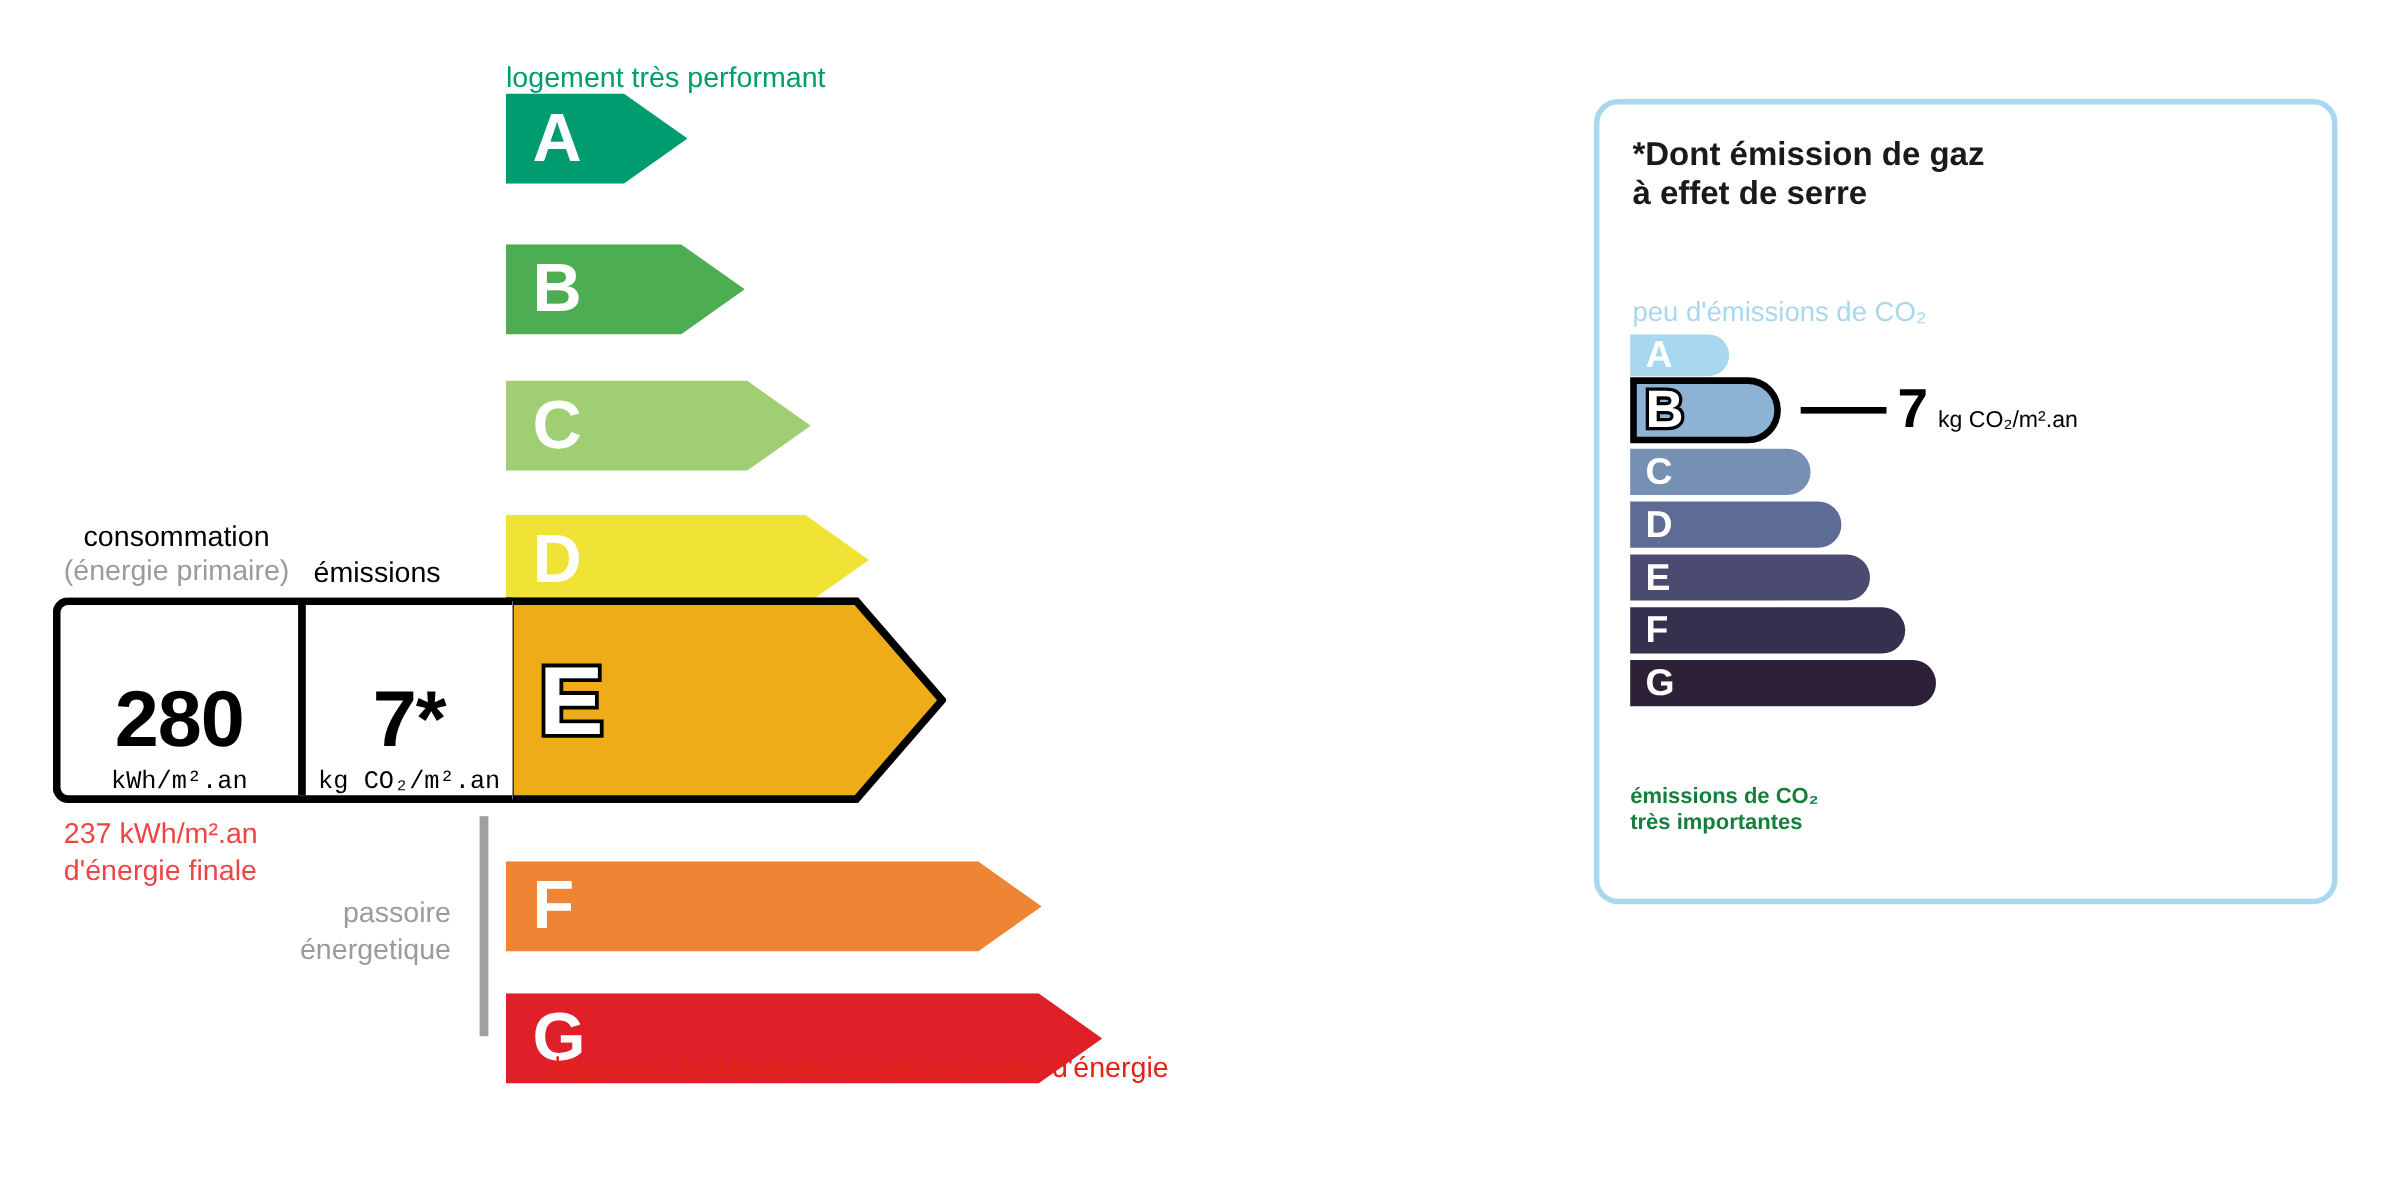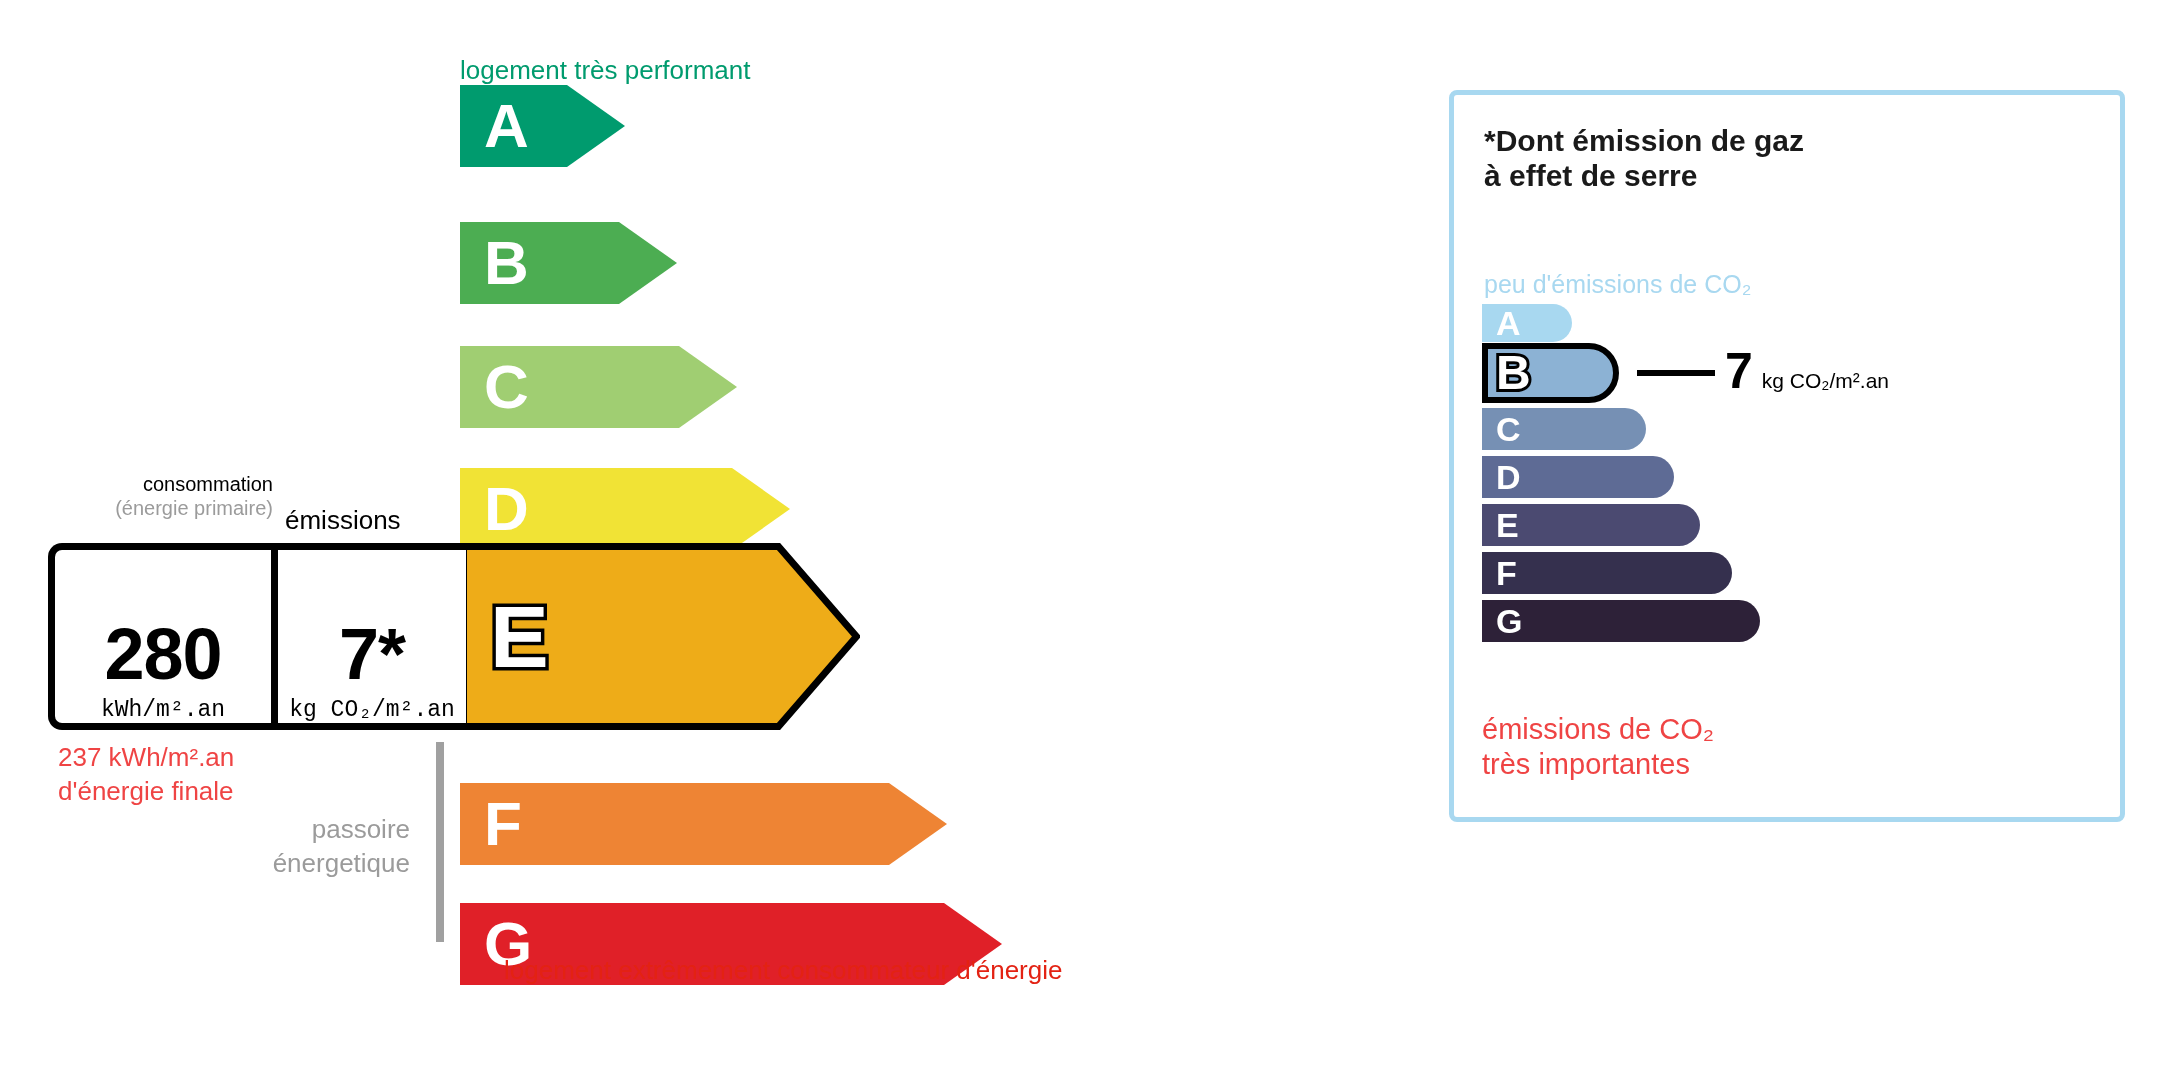--- a/index.html
+++ b/index.html
@@ -104,22 +104,22 @@
     white-space: nowrap;
     font-family: Liberation Mono, monospace;
   }
 
   
   #label-consumption {
     position: absolute;
     left: 48px;
     top: 472px;
     width: 225px;
-    text-align: right;
-    font-size: 20px;
+    text-align: center;
+    font-size: 26px;
     color: #000000;
     line-height: 1.2;
   }
   #label-consumption .sub { color: #9b9b9b; display: block; }
   #label-emissions {
     position: absolute;
     left: 285px;
     top: 505px;
     font-size: 26px;
     color: #000000;
@@ -156,21 +156,21 @@
   }
 
   
   #co2-panel {
     position: absolute;
     left: 1449px;
     top: 90px;
     width: 676px;
     height: 732px;
     border: 5px solid #a8d8f0;
-    border-radius: 8px;
+    border-radius: 22px;
     background: #ffffff;
   }
   #co2-title {
     position: absolute;
     left: 30px;
     top: 28px;
     font-size: 30px;
     font-weight: bold;
     color: #1a1a1a;
     line-height: 1.18;
@@ -181,24 +181,25 @@
     left: 30px;
     top: 175px;
     font-size: 25px;
     color: #a8d8f0;
     white-space: nowrap;
   }
   #co2-bottom-caption {
     position: absolute;
     left: 28px;
     top: 617px;
-    font-size: 29px;
-    color: #ef4444;
+    font-size: 20px;
+    color: #15803d;
     line-height: 1.2;
     white-space: pre-line;
+    font-weight: bold;
   }
 
   .co2-row {
     position: absolute;
     left: 28px;
   }
   .co2-bar {
     position: absolute;
     left: 0; top: 0;
     height: 100%;

